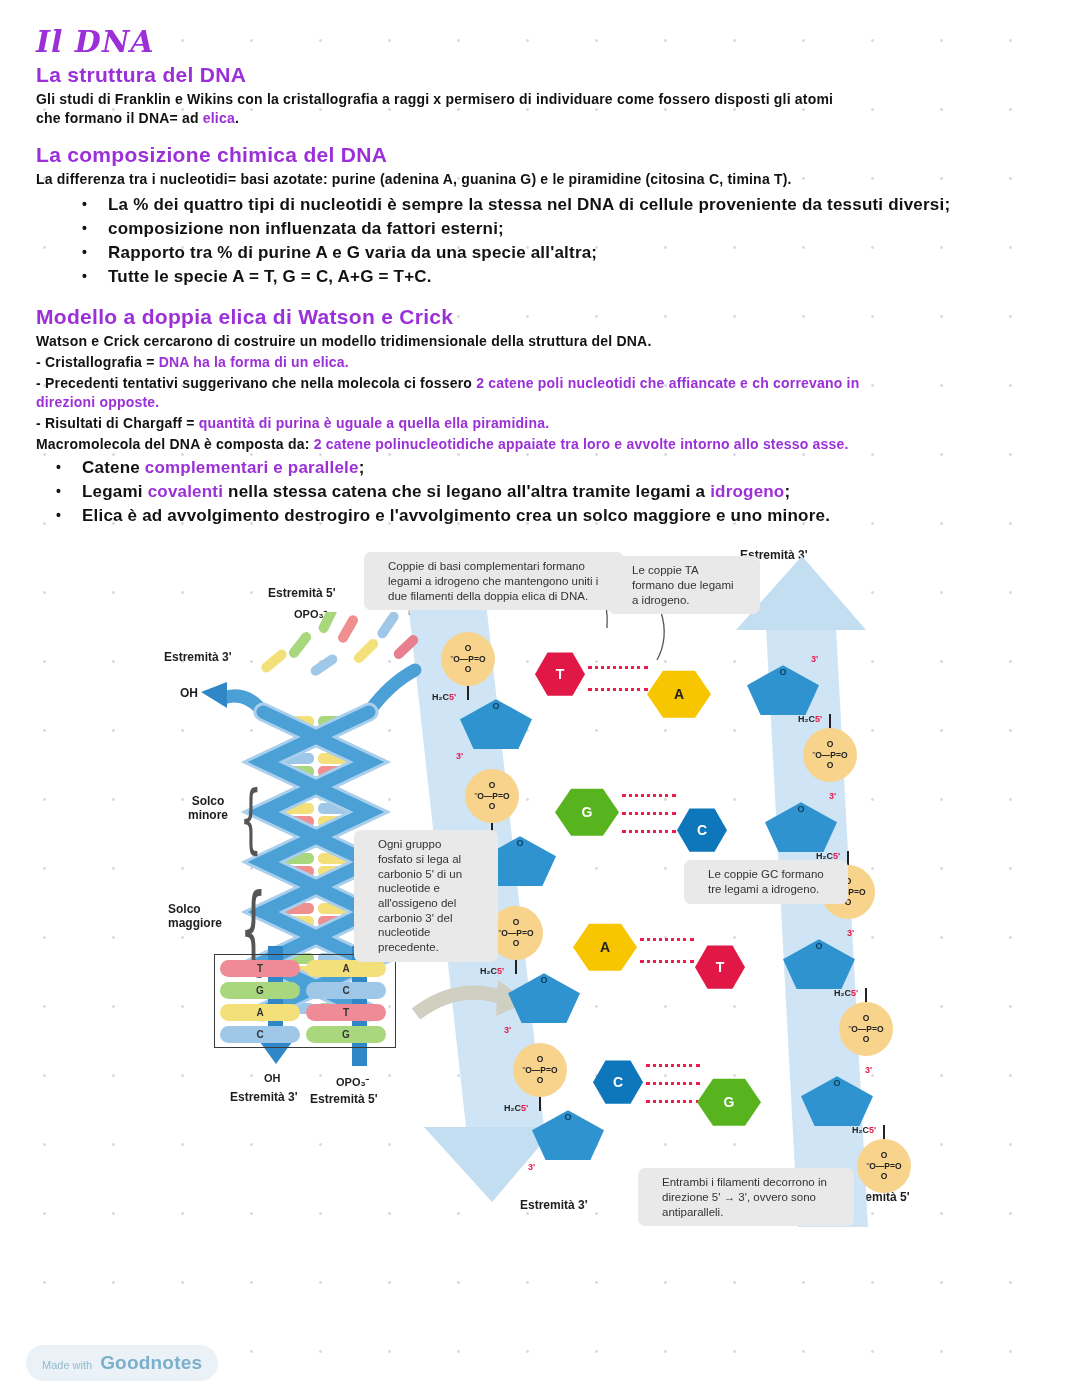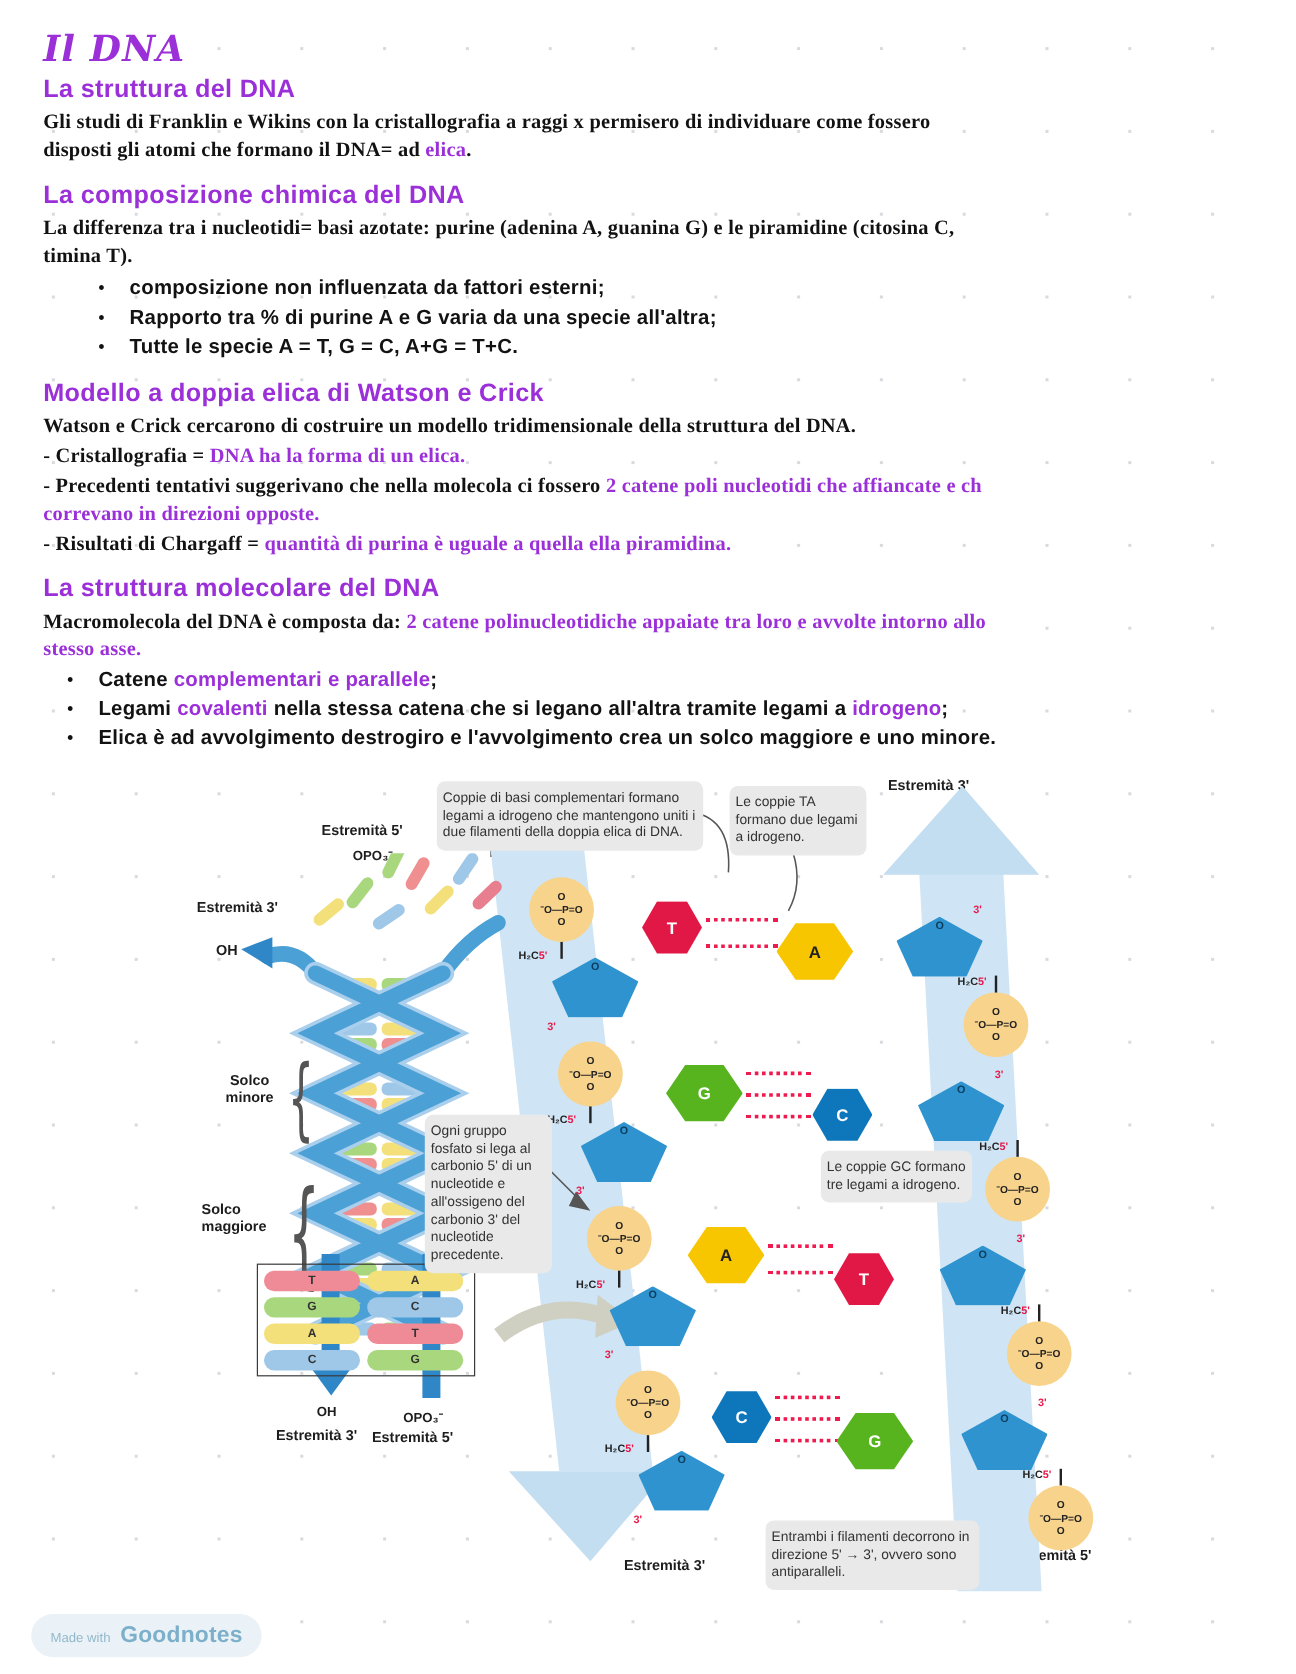--- a/index.html
+++ b/index.html
@@ -11,34 +11,34 @@
     font-family:"Liberation Sans",sans-serif;color:#121212;
   }
   .content{padding:24px 0 0 36px;}
   .title{
     font-family:"DejaVu Serif",serif;font-style:italic;font-weight:bold;
     font-size:30px;color:#9b2fd8;margin:0 0 4px 0;letter-spacing:1px;
   }
   .h{
     color:#9b2fd8;font-size:21px;font-weight:bold;margin:15px 0 3px 0;letter-spacing:.3px;
   }
-  .p{font-size:17px;font-weight:bold;line-height:1.36;margin:2px 0;letter-spacing:.2px;font-family:Liberation Serif, serif;}
+  .p{font-size:14px;font-weight:bold;line-height:1.36;margin:2px 0;letter-spacing:.2px;}
   .ac{color:#9b2fd8;}
   .bl-item{position:relative;font-size:17px;font-weight:bold;line-height:1.42;
     padding-left:34px;max-width:980px;letter-spacing:.2px;}
   .bl-item::before{content:"•";position:absolute;left:8px;color:#121212;font-size:14px;top:2px;}
   .bullets{margin:4px 0 2px 38px;}
   .bullets2{margin:2px 0 2px 12px;}
 
   
   .diagram{position:relative;width:940px;height:702px;margin:14px 0 0 120px;}
   .dlab{position:absolute;font-weight:bold;font-size:12px;color:#1d1d1d;white-space:nowrap;}
   .dlab.sm{font-size:11px;}
   .callout{
-    position:absolute;background:#e9e9e9;border-radius:7px;padding:7px 5px;
+    position:absolute;background:#e9e9e9;border-radius:7px;padding:7px 24px;
     font-size:11.5px;line-height:1.28;color:#333;z-index:5;
   }
   .brace{position:absolute;color:#555;font-family:"DejaVu Sans",sans-serif;z-index:3;}
 
   
   .hx-box{position:absolute;border:1.6px solid #3a3a3a;z-index:4;background:transparent;}
   .hx-bar{position:absolute;width:15px;background:#2f87c8;z-index:2;}
   .hx-arrowhead{position:absolute;width:0;height:0;z-index:2;
     border-left:16px solid transparent;border-right:16px solid transparent;border-top:22px solid #2f87c8;}
   .cap{position:absolute;height:17px;border-radius:9px;z-index:4;display:flex;align-items:center;justify-content:center;}
@@ -81,32 +81,32 @@
 <div class="content">
 
   <h1 class="title">Il DNA</h1>
 
   <h2 class="h" style="margin-top:0">La struttura del DNA</h2>
   <p class="p" style="max-width:800px"><span>Gli studi di Franklin e Wikins con la cristallografia a raggi x permisero di individuare come fossero disposti gli atomi che formano il DNA= ad </span><span class="ac">elica</span><span>.</span></p>
 
   <h2 class="h">La composizione chimica del DNA</h2>
   <p class="p" style="max-width:760px"><span>La differenza tra i nucleotidi= basi azotate: purine (adenina A, guanina G) e le piramidine (citosina C, timina T).</span></p>
   <div class="bullets">
+    <div class="bl-item"><span>La % dei quattro tipi di nucleotidi è sempre la stessa nel DNA di cellule proveniente da tessuti diversi;</span></div>
     <div class="bl-item"><span>composizione non influenzata da fattori esterni;</span></div>
     <div class="bl-item"><span>Rapporto tra % di purine A e G varia da una specie all'altra;</span></div>
     <div class="bl-item"><span>Tutte le specie A = T, G = C, A+G = T+C.</span></div>
   </div>
 
   <h2 class="h">Modello a doppia elica di Watson e Crick</h2>
   <p class="p" style="max-width:900px"><span>Watson e Crick cercarono di costruire un modello tridimensionale della struttura del DNA.</span></p>
   <p class="p" style="max-width:900px"><span>- Cristallografia = </span><span class="ac">DNA ha la forma di un elica.</span></p>
   <p class="p" style="max-width:860px"><span>- Precedenti tentativi suggerivano che nella molecola ci fossero </span><span class="ac">2 catene poli nucleotidi che affiancate e ch correvano in direzioni opposte.</span></p>
   <p class="p" style="max-width:900px"><span>- Risultati di Chargaff = </span><span class="ac">quantità di purina è uguale a quella ella piramidina.</span></p>
 
-  <h2 class="h">La struttura molecolare del DNA</h2>
   <p class="p" style="max-width:830px"><span>Macromolecola del DNA è composta da: </span><span class="ac">2 catene polinucleotidiche appaiate tra loro e avvolte intorno allo stesso asse.</span></p>
   <div class="bullets2">
     <div class="bl-item"><span>Catene </span><span class="ac">complementari e parallele</span><span>;</span></div>
     <div class="bl-item"><span>Legami </span><span class="ac">covalenti</span><span> nella stessa catena che si legano all'altra tramite legami a </span><span class="ac">idrogeno</span><span>;</span></div>
     <div class="bl-item"><span>Elica è ad avvolgimento destrogiro e l'avvolgimento crea un solco maggiore e uno minore.</span></div>
   </div>
 
   <div class="diagram">
 
     <svg width="940" height="702" viewBox="0 0 940 702" style="position:absolute;left:0;top:0;z-index:1">

